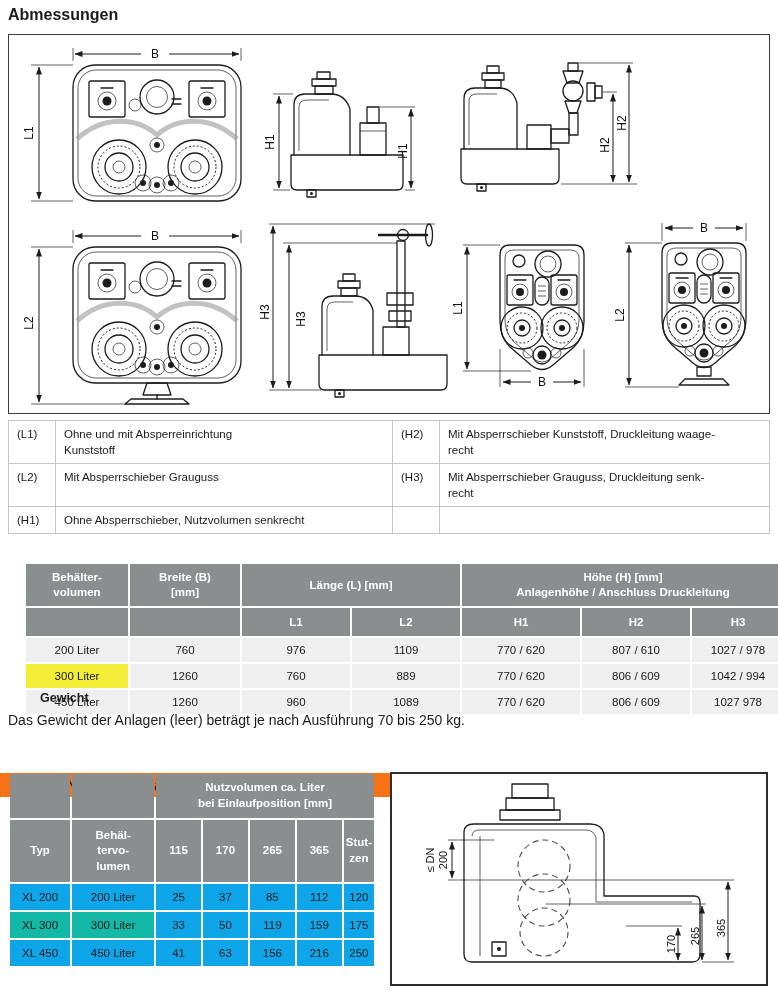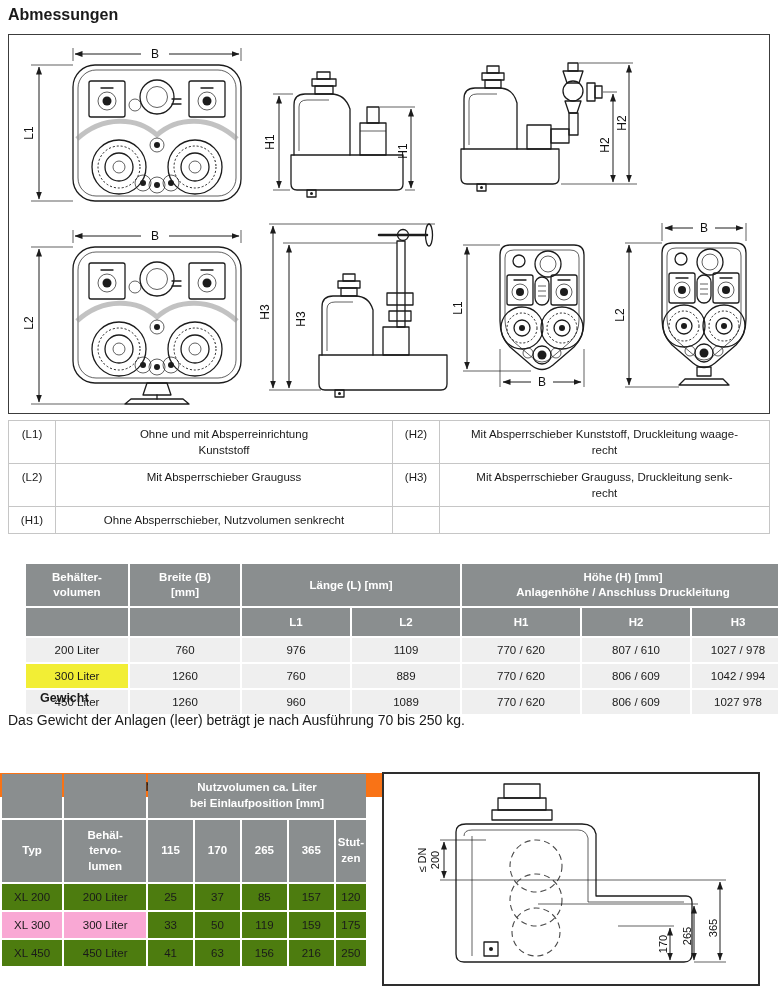--- a/index.html
+++ b/index.html
@@ -24,42 +24,42 @@
   .thin{fill:none;stroke:#1c1c1c;stroke-width:.7;}
   .dim{fill:none;stroke:#1c1c1c;stroke-width:1;}
   .fillD{fill:#1c1c1c;stroke:none;}
   .band{fill:none;stroke:#9a9a9a;stroke-width:5;opacity:.6;}
   .dash2{fill:none;stroke:#1c1c1c;stroke-width:1;stroke-dasharray:2 2;}
   .dashC{fill:none;stroke:#4a4a4a;stroke-width:1.1;stroke-dasharray:6 4;}
   text.lbl{font-family:"Liberation Sans","DejaVu Sans",sans-serif;font-size:12px;fill:#111;}
   text.lbl2{font-family:"Liberation Sans","DejaVu Sans",sans-serif;font-size:11px;fill:#111;}
 
   
-  #legend{top:420px;left:8px;width:762px;border-collapse:collapse;font-size:11.5px;text-align:center;}
+  #legend{top:420px;left:8px;width:762px;border-collapse:collapse;font-size:11.5px;}
   #legend td{border:1px solid #c6c6c6;vertical-align:top;padding:5px 8px;line-height:1.4;white-space:pre-line;}
   #legend td.k{width:30px;white-space:nowrap;}
   #legend td.t1{width:320px;}
   #legend td.k2{width:30px;margin-left:37px;}
 
   
   #dimtable{top:562px;left:24px;width:762px;border-collapse:separate;border-spacing:2px;font-size:11.5px;}
   #dimtable th{background:#8a8e8f;color:#fff;font-weight:bold;text-align:center;vertical-align:middle;
                padding:4px 2px;white-space:pre-line;line-height:1.3;}
   #dimtable td{background:#efefef;text-align:center;vertical-align:middle;height:22px;padding:1px 2px;}
   #dimtable .hl{background:#f2ee35;}
   #dimtable .h1r{height:34px;}
   #dimtable .h2r{height:20px;}
 
   
-  #bottom{top:772px;left:0;width:762px;display:flex;align-items:flex-start;}
+  #bottom{top:772px;left:8px;width:762px;display:flex;align-items:flex-start;}
   #voltable{width:368px;border-collapse:separate;border-spacing:2px;font-size:11.5px;flex:none;}
   #voltable th{background:#8a8e8f;color:#fff;font-weight:bold;text-align:center;vertical-align:middle;
                padding:3px 2px;white-space:pre-line;line-height:1.35;}
-  #voltable td{background:#4d7c0f;text-align:center;vertical-align:middle;height:24px;padding:1px 2px;}
-  #voltable .hl{background:#f9a8d4;}
+  #voltable td{background:#0ea5e9;text-align:center;vertical-align:middle;height:24px;padding:1px 2px;}
+  #voltable .hl{background:#14b8a6;}
   #diagbox{margin-left:14px;width:374px;height:210px;border:2px solid #2e2e2e;background:#fff;flex:none;}
 </style>
 </head>
 <body>
 
 <svg style="position:absolute;width:0;height:0" aria-hidden="true">
   <defs>
     <marker id="aE" markerWidth="8" markerHeight="7" refX="7.5" refY="3" orient="auto" markerUnits="userSpaceOnUse">
       <path d="M0,0L8,3L0,6z" fill="#1c1c1c"></path>
     </marker>
@@ -446,21 +446,21 @@
         <th style="width:42px">365</th>
         <th>Stut-
 zen</th>
       </tr>
       <tr>
         <td>XL 200</td>
         <td>200 Liter</td>
         <td>25</td>
         <td>37</td>
         <td>85</td>
-        <td>157</td>
+        <td>112</td>
         <td>120</td>
       </tr>
       <tr>
         <td class="hl">XL 300</td>
         <td class="hl">300 Liter</td>
         <td>33</td>
         <td>50</td>
         <td>119</td>
         <td>159</td>
         <td>175</td>

